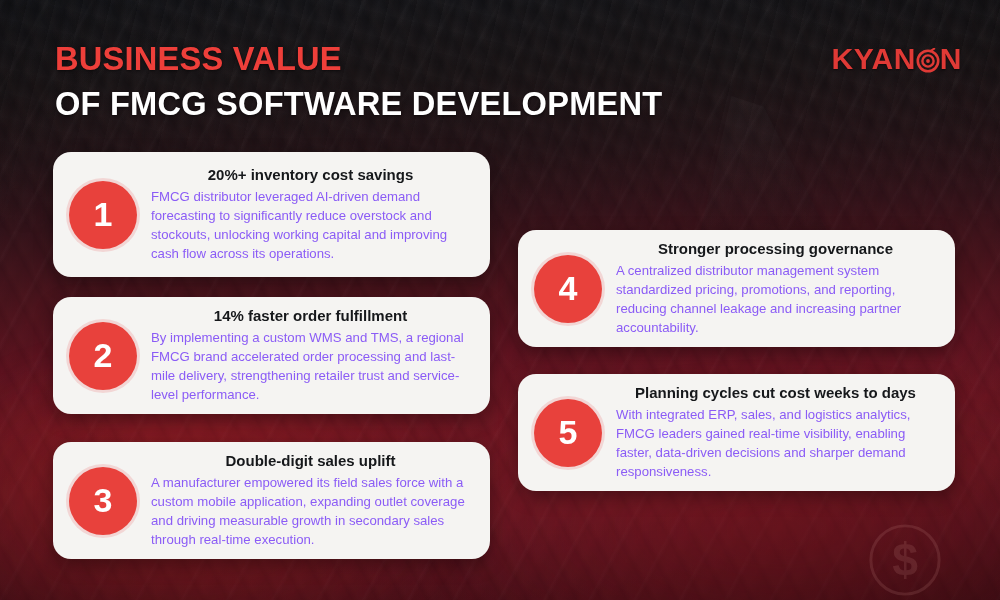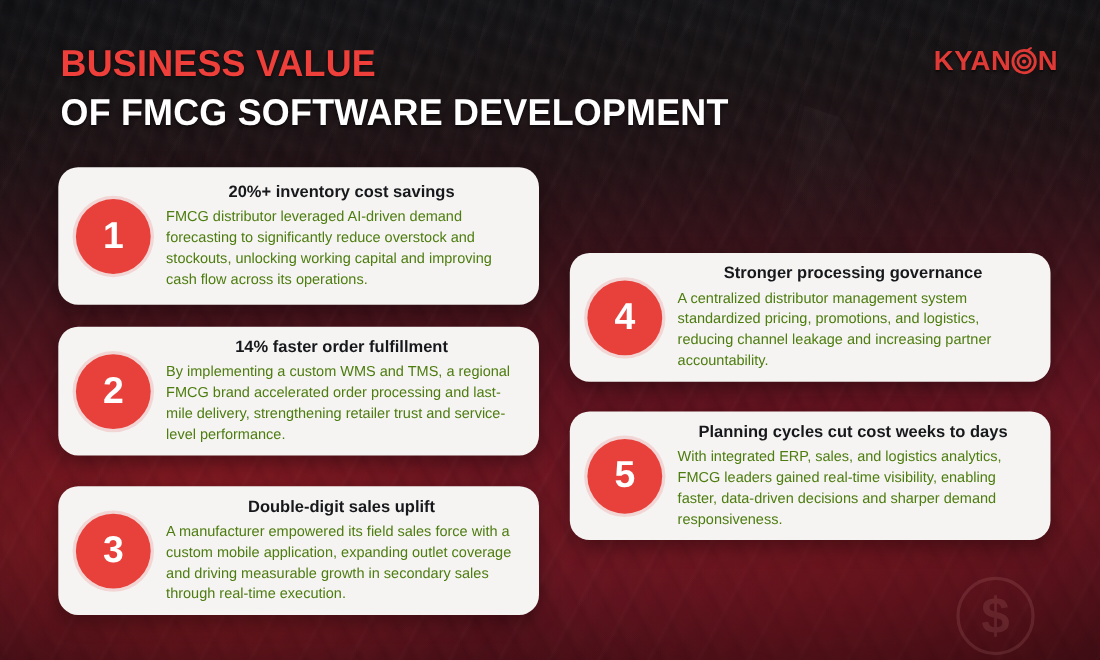--- a/index.html
+++ b/index.html
@@ -119,23 +119,23 @@
     font-size:34px; font-weight:700; letter-spacing:.2px;
     color:#ffffff;
     text-transform:uppercase;
     font-stretch:condensed;
     transform:scaleX(.96); transform-origin:left center;
     text-shadow:0 1px 3px rgba(0,0,0,.55);
   }
 
   .logo {
     position:absolute; right:38px; top:42px;
-    display:flex; 
+    display:flex; align-items:center;
     color:#e03a36;
-    font-size:25px; font-weight:700; letter-spacing:.5px;
+    font-size:30px; font-weight:700; letter-spacing:.5px;
     text-shadow:0 1px 2px rgba(0,0,0,.6);
   }
   .logo .logo-spiral { display:inline-flex; margin:0 0px; position:relative; top:1px; }
   .logo .logo-spiral svg { display:block; }
 
   
   .card {
     position:absolute;
     background:#f5f4f2;
     border-radius:18px;
@@ -154,21 +154,21 @@
     font-size:34px; font-weight:700;
     margin-right:14px;
     box-shadow:0 0 0 3px rgba(232,65,60,.16);
   }
   .card-body { flex:1 1 auto; padding-right:4px; }
   .card-title {
     font-size:15px; font-weight:700; color:#16181b;
     line-height:1.25; margin-bottom:3px;text-align:center;
   }
   .card-desc {
-    font-size:13.2px; font-weight:400; color:#4d7c0f;
+    font-size:13.2px; font-weight:400; color:#8b5cf6;
     line-height:1.44;
   }
 
   
   #card-1 { left:53px;  top:152px; width:437px; height:125px; }
   #card-2 { left:53px;  top:297px; width:437px; height:117px; }
   #card-3 { left:53px;  top:442px; width:437px; height:117px; }
   
   #card-4 { left:518px; top:230px; width:437px; height:117px; }
   #card-5 { left:518px; top:374px; width:437px; height:117px; }
@@ -232,21 +232,21 @@
     <div class="card-body">
       <div class="card-title">Double-digit sales uplift</div>
       <div class="card-desc">A manufacturer empowered its field sales force with a custom mobile application, expanding outlet coverage and driving measurable growth in secondary sales through real-time execution.</div>
     </div>
   </div>
 
   <div class="card" id="card-4">
     <div class="badge">4</div>
     <div class="card-body">
       <div class="card-title">Stronger processing governance</div>
-      <div class="card-desc">A centralized distributor management system standardized pricing, promotions, and logistics, reducing channel leakage and increasing partner accountability.</div>
+      <div class="card-desc">A centralized distributor management system standardized pricing, promotions, and reporting, reducing channel leakage and increasing partner accountability.</div>
     </div>
   </div>
 
   <div class="card" id="card-5">
     <div class="badge">5</div>
     <div class="card-body">
       <div class="card-title">Planning cycles cut cost weeks to days</div>
       <div class="card-desc">With integrated ERP, sales, and logistics analytics, FMCG leaders gained real-time visibility, enabling faster, data-driven decisions and sharper demand responsiveness.</div>
     </div>
   </div>

